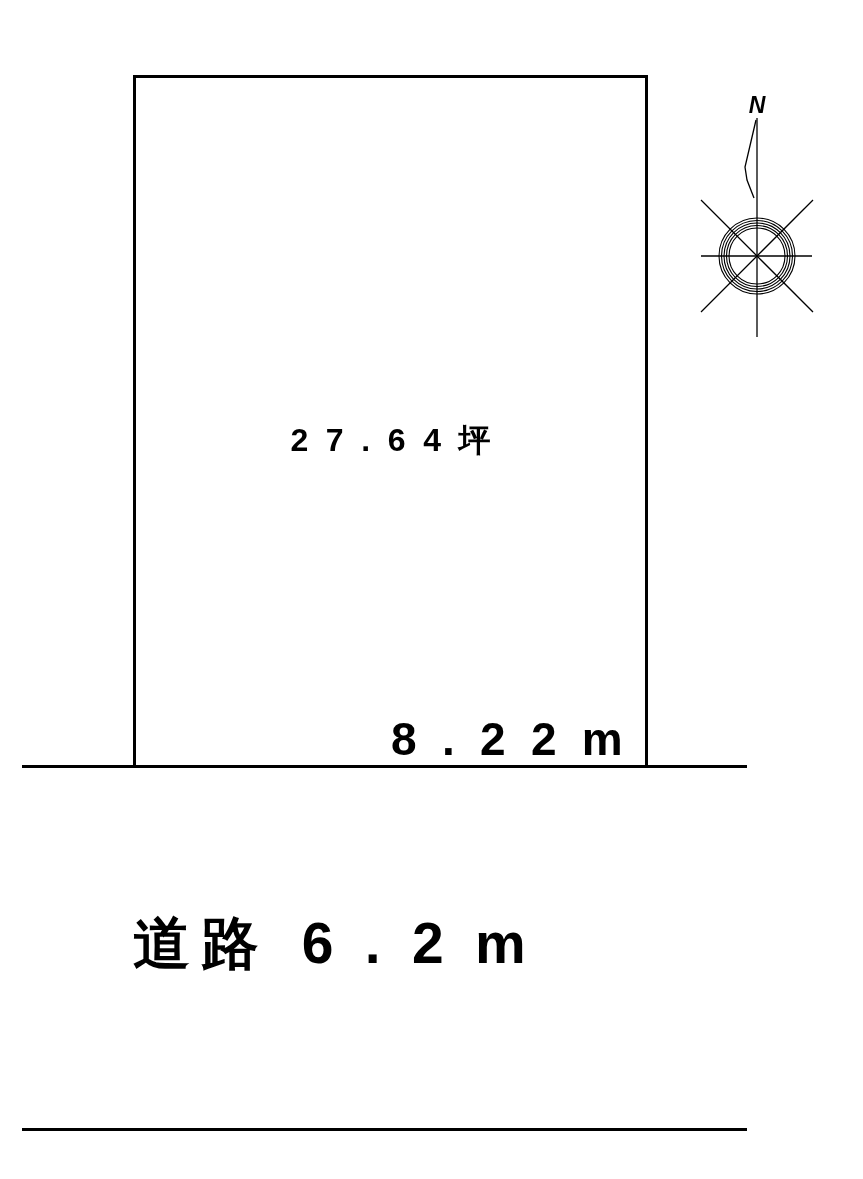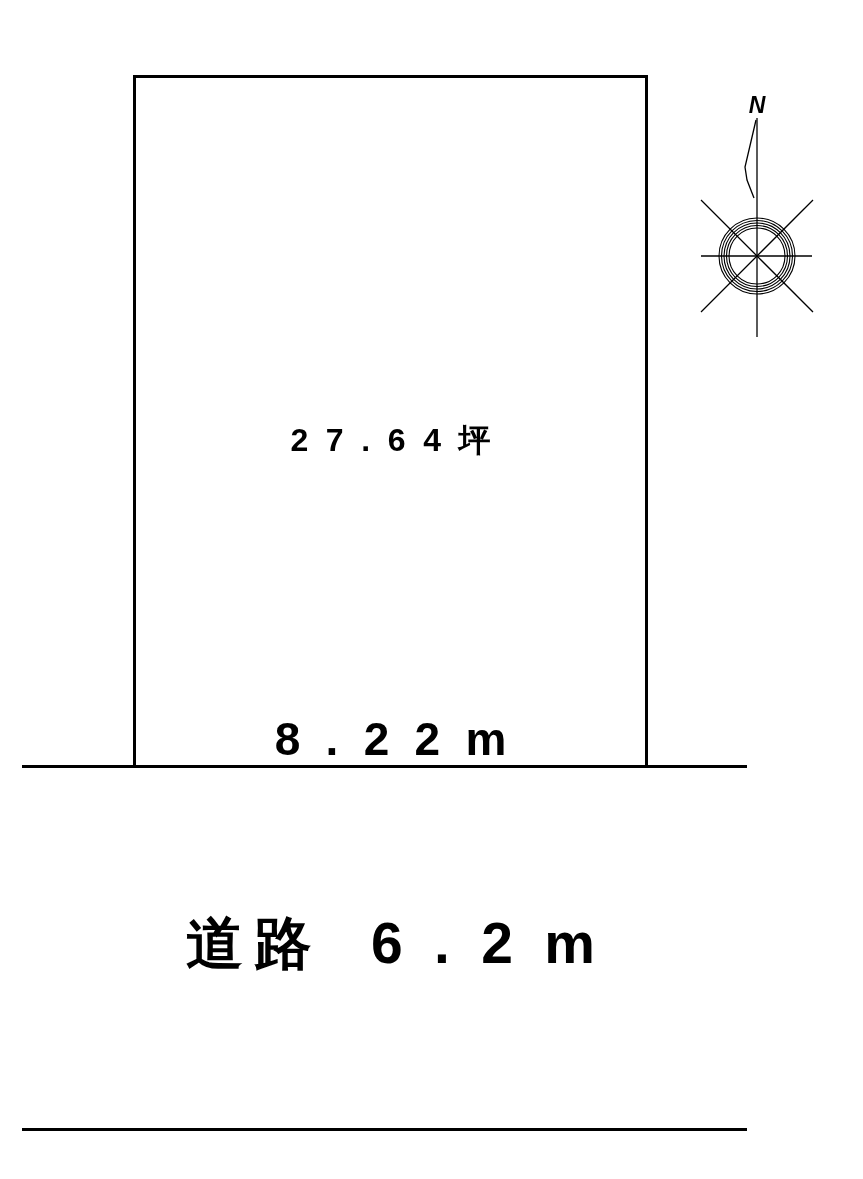--- a/index.html
+++ b/index.html
@@ -60,43 +60,44 @@
     letter-spacing: 0.55em;
     padding-left: 0.55em;
     box-sizing: border-box;
   }
   .frontage {
     top: 716px;
     font-size: 46px;
     letter-spacing: 0.55em;
     padding-left: 0.55em;
     box-sizing: border-box;
+    text-align: right;
   }
 
   
   .hline {
     position: absolute;
     left: 22px;
     width: 725px;
     height: 3px;
     background: #000;
   }
   .road-line-upper { top: 765px; }
   .road-line-lower { top: 1128px; }
 
   
   .road-row {
     position: absolute;
     left: 133px;
     top: 912px;
     width: 515px;
     display: flex;
-    justify-content: center;
+    justify-content: flex-start;
     align-items: flex-start;
-    gap: 48px;
+    gap: 32px;
     font-weight: bold;
     font-size: 57px;
     line-height: 1.1;
     white-space: nowrap;
   }
   .road-row .road-name { letter-spacing: 0.2em; }
   .road-row .road-width { letter-spacing: 0.55em; margin-right: -0.55em; }
 
   
   .compass {

